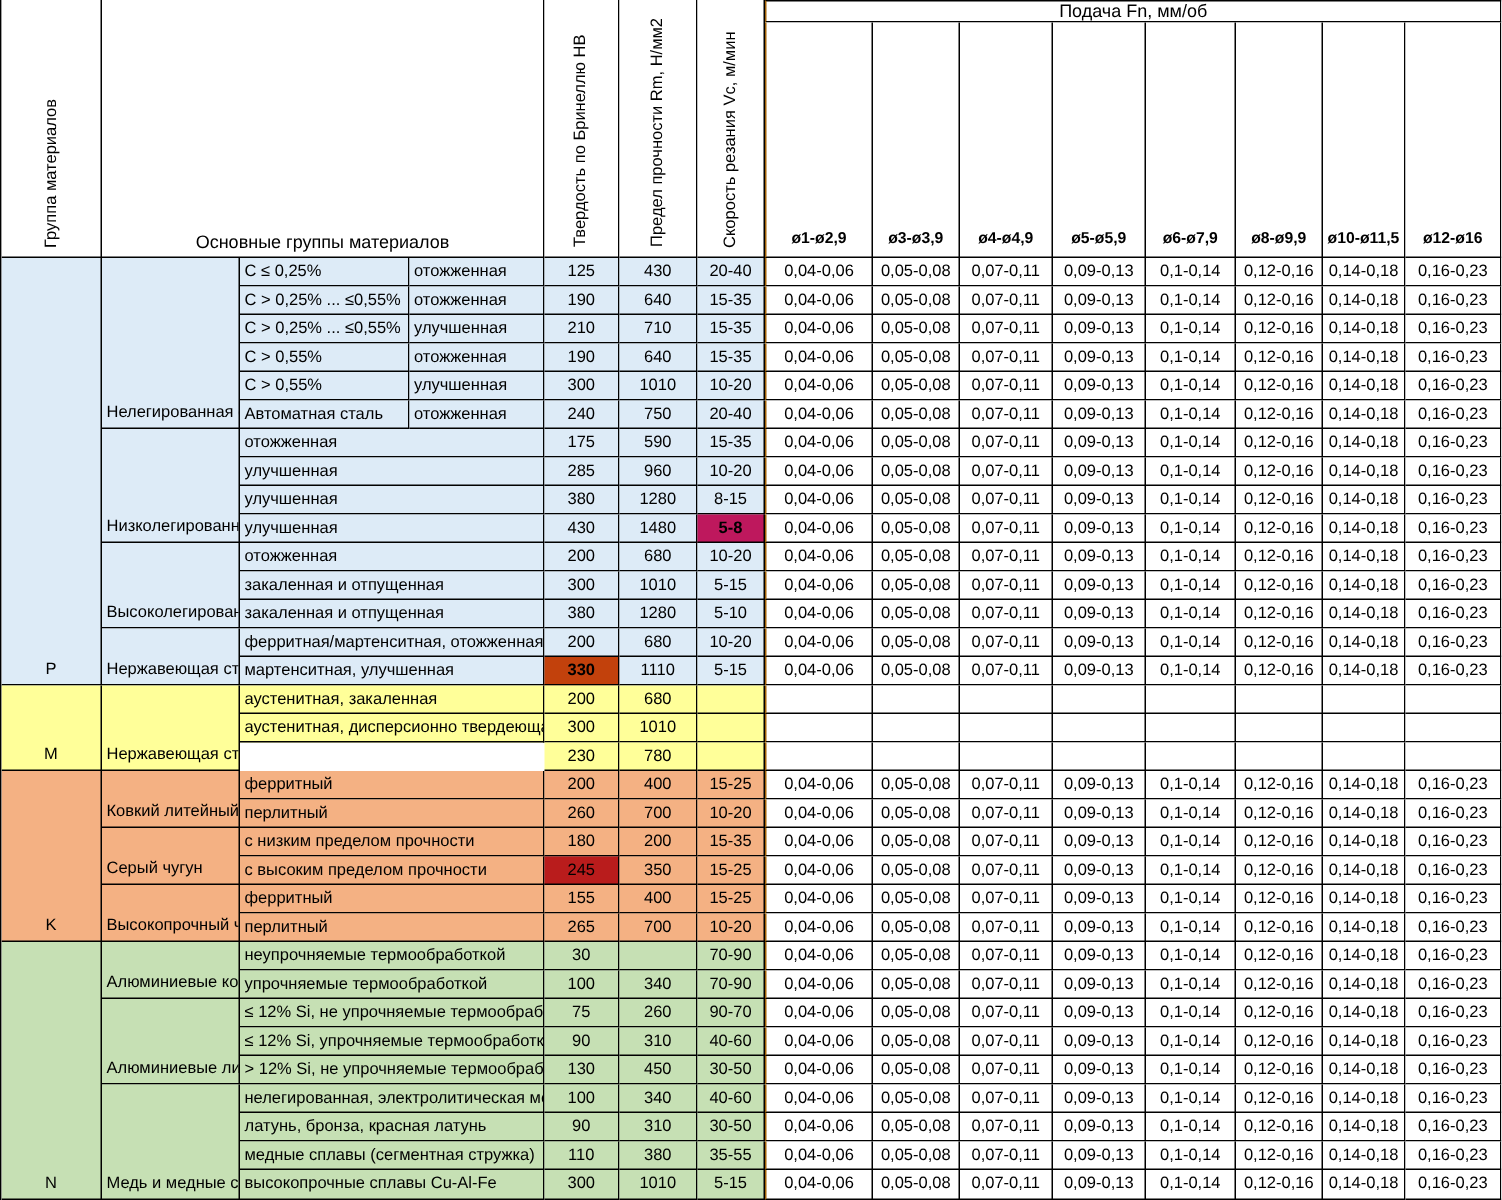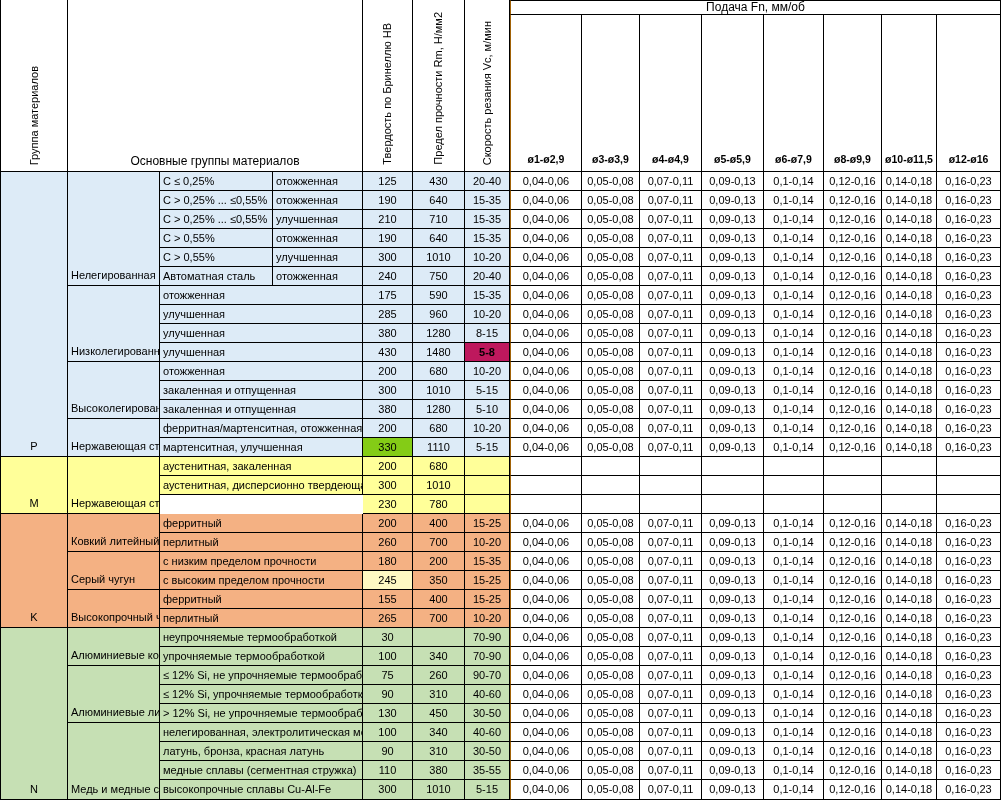--- a/index.html
+++ b/index.html
@@ -648,21 +648,21 @@
     </div>
     <div class="cell num" style="grid-area: 16 / 14 / span 1 / span 1; background: rgb(255, 255, 255);">
       <span class="t">0,14-0,18</span>
     </div>
     <div class="cell num" style="grid-area: 16 / 15 / span 1 / span 1; background: rgb(255, 255, 255);">
       <span class="t">0,16-0,23</span>
     </div>
     <div class="cell sub" style="grid-area: 17 / 3 / span 1 / span 2; background: rgb(221, 235, 247);">
       <span class="t">мартенситная, улучшенная</span>
     </div>
-    <div class="cell num" style="grid-area: 17 / 5 / span 1 / span 1; background: #84cc16;">
+    <div class="cell num" style="grid-area: 17 / 5 / span 1 / span 1; background: #c2410c; font-weight: bold;">
       <span class="t">330</span>
     </div>
     <div class="cell num" style="grid-area: 17 / 6 / span 1 / span 1; background: rgb(221, 235, 247);">
       <span class="t">1110</span>
     </div>
     <div class="cell num" style="grid-area: 17 / 7 / span 1 / span 1; background: rgb(221, 235, 247);">
       <span class="t">5-15</span>
     </div>
     <div class="cell num bl2" style="grid-area: 17 / 8 / span 1 / span 1; background: rgb(255, 255, 255);">
       <span class="t">0,04-0,06</span>
@@ -843,21 +843,21 @@
     </div>
     <div class="cell num" style="grid-area: 23 / 14 / span 1 / span 1; background: rgb(255, 255, 255);">
       <span class="t">0,14-0,18</span>
     </div>
     <div class="cell num" style="grid-area: 23 / 15 / span 1 / span 1; background: rgb(255, 255, 255);">
       <span class="t">0,16-0,23</span>
     </div>
     <div class="cell sub" style="grid-area: 24 / 3 / span 1 / span 2; background: rgb(244, 177, 131);">
       <span class="t">с высоким пределом прочности</span>
     </div>
-    <div class="cell num" style="grid-area: 24 / 5 / span 1 / span 1; background: #fef9c3;">
+    <div class="cell num" style="grid-area: 24 / 5 / span 1 / span 1; background: #b91c1c;">
       <span class="t">245</span>
     </div>
     <div class="cell num" style="grid-area: 24 / 6 / span 1 / span 1; background: rgb(244, 177, 131);">
       <span class="t">350</span>
     </div>
     <div class="cell num" style="grid-area: 24 / 7 / span 1 / span 1; background: rgb(244, 177, 131);">
       <span class="t">15-25</span>
     </div>
     <div class="cell num bl2" style="grid-area: 24 / 8 / span 1 / span 1; background: rgb(255, 255, 255);">
       <span class="t">0,04-0,06</span>

